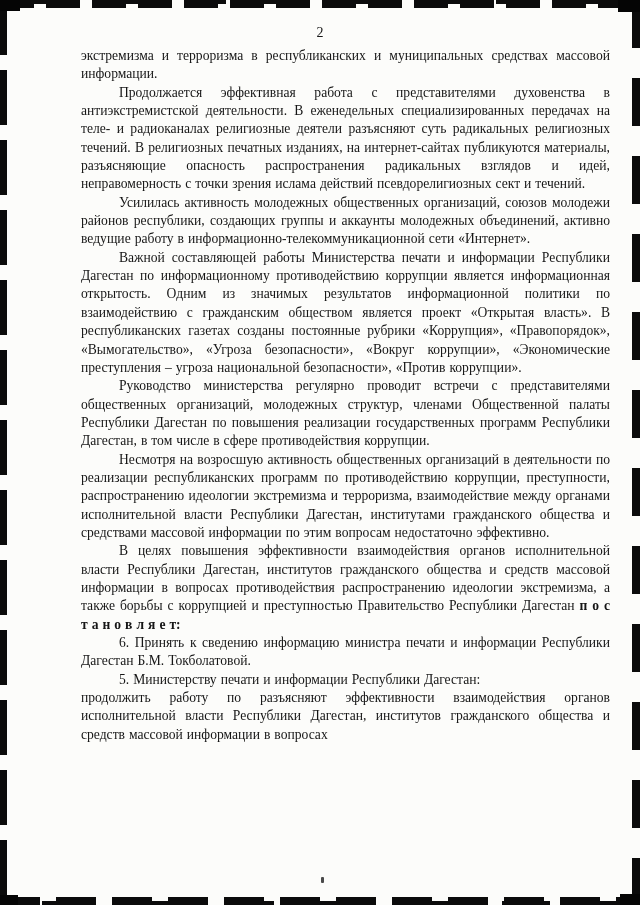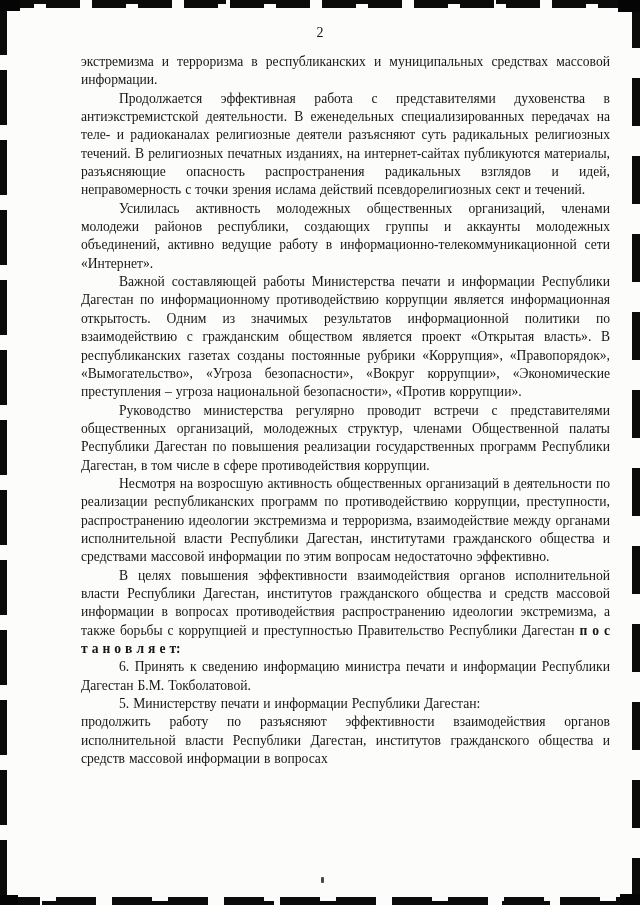--- a/index.html
+++ b/index.html
@@ -20,21 +20,21 @@
     position: absolute;
     top: 25px;
     left: 0;
     width: 100%;
     text-align: center;
     font-size: 14px;
   }
   .content {
     position: absolute;
     left: 81px;
-    top: 53px;
+    top: 47px;
     width: 529px;
   }
   .content p {
     margin: 0;
     font-size: 13.6px;
     line-height: 18.35px;
     text-align: justify;
     word-spacing: 0.6px;
   }
   .content p.indent { text-indent: 38px; }
@@ -96,21 +96,21 @@
   <div class="corner tr"></div>
   <div class="corner bl"></div>
   <div class="corner br"></div>
   <div class="artifact"></div>
 
   <div class="page-number">2</div>
 
   <div class="content">
     <p>экстремизма и терроризма в республиканских и муниципальных средствах массовой информации.</p>
     <p class="indent">Продолжается эффективная работа с представителями духовенства в антиэкстремистской деятельности. В еженедельных специализированных передачах на теле- и радиоканалах религиозные деятели разъясняют суть радикальных религиозных течений. В религиозных печатных изданиях, на интернет-сайтах публикуются материалы, разъясняющие опасность распространения радикальных взглядов и идей, неправомерность с точки зрения ислама действий псевдорелигиозных сект и течений.</p>
-    <p class="indent">Усилилась активность молодежных общественных организаций, членами молодежи районов республики, создающих группы и аккаунты молодежных объединений, активно ведущие работу в информационно-телекоммуникационной сети «Интернет».</p>
+    <p class="indent">Усилилась активность молодежных общественных организаций, союзов молодежи районов республики, создающих группы и аккаунты молодежных объединений, активно ведущие работу в информационно-телекоммуникационной сети «Интернет».</p>
     <p class="indent">Важной составляющей работы Министерства печати и информации Республики Дагестан по информационному противодействию коррупции является информационная открытость. Одним из значимых результатов информационной политики по взаимодействию с гражданским обществом является проект «Открытая власть». В республиканских газетах созданы постоянные рубрики «Коррупция», «Правопорядок», «Вымогательство», «Угроза безопасности», «Вокруг коррупции», «Экономические преступления – угроза национальной безопасности», «Против коррупции».</p>
     <p class="indent">Руководство министерства регулярно проводит встречи с представителями общественных организаций, молодежных структур, членами Общественной палаты Республики Дагестан по повышения реализации государственных программ Республики Дагестан, в том числе в сфере противодействия коррупции.</p>
     <p class="indent">Несмотря на возросшую активность общественных организаций в деятельности по реализации республиканских программ по противодействию коррупции, преступности, распространению идеологии экстремизма и терроризма, взаимодействие между органами исполнительной власти Республики Дагестан, институтами гражданского общества и средствами массовой информации по этим вопросам недостаточно эффективно.</p>
     <p class="indent"><span>В целях повышения эффективности взаимодействия органов исполнительной власти Республики Дагестан, институтов гражданского общества и средств массовой информации в вопросах противодействия распространению идеологии экстремизма, а также борьбы с коррупцией и преступностью Правительство Республики Дагестан </span><span class="bold-spaced">п о с т а н о в л я е т:</span></p>
     <p class="indent">6. Принять к сведению информацию министра печати и информации Республики Дагестан Б.М. Токболатовой.</p>
     <p class="indent">5. Министерству печати и информации Республики Дагестан:</p>
     <p>продолжить работу по разъясняют эффективности взаимодействия органов исполнительной власти Республики Дагестан, институтов гражданского общества и средств массовой информации   в вопросах</p>
   </div>
 
 </div>

